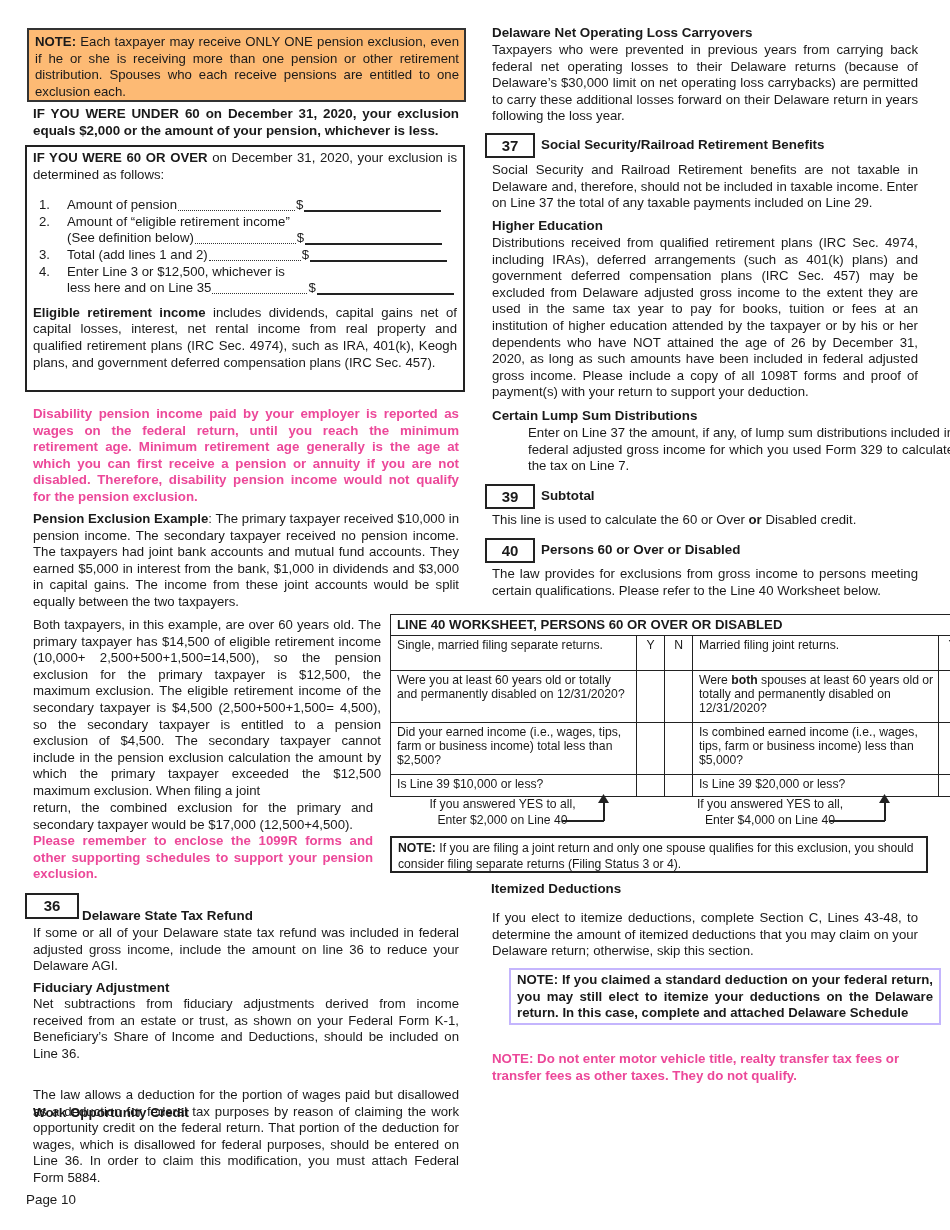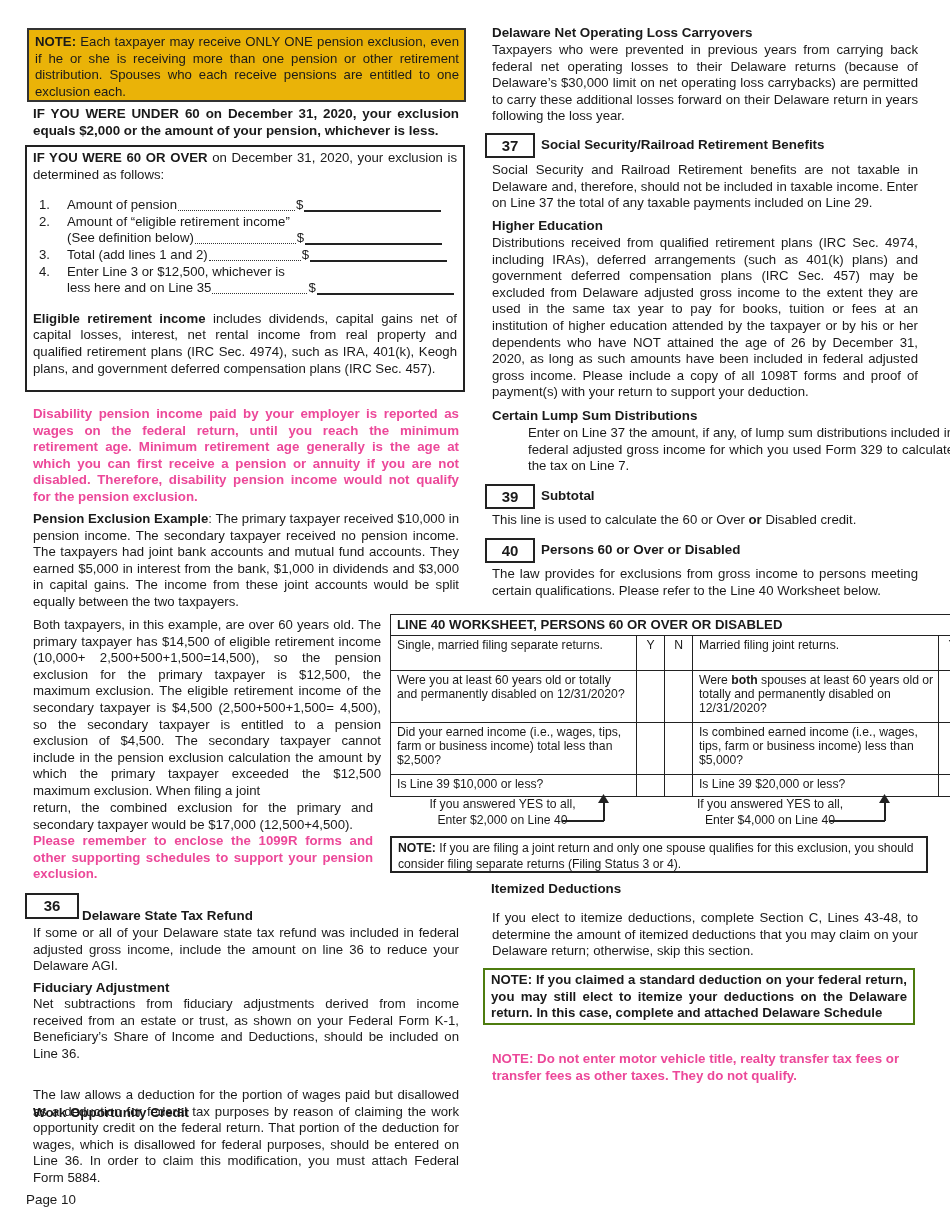--- a/index.html
+++ b/index.html
@@ -15,38 +15,38 @@
     .abs { position: absolute; }
     .just { text-align: justify; }
     .bold { font-weight: bold; }
     .red { color: #ec4899; font-weight: bold; }
     .heading { font-weight: bold; font-size: 13.4px; }
     p { margin: 0; }
 
     
     .note-gray {
       left: 27px; top: 28px; width: 439px; height: 74px;
-      background: #eab308;
+      background: #fdba74;
       border: 2px solid #333;
       padding: 4px 5px 3px 6px;
       line-height: 16.6px;
     }
     .under60 { left: 33px; top: 106px; width: 426px; font-weight: bold; font-size: 13.4px; line-height: 16.6px; }
     .over60-box {
       left: 25px; top: 145px; width: 440px; height: 247px;
       border: 2px solid #222;
       padding: 3px 6px 3px 6px;
     }
     .calc-list { margin-top: 14px; }
     .calc-row { display: flex; align-items: flex-end; height: 16.6px; white-space: nowrap; }
     .calc-num { width: 34px; padding-left: 6px; }
     .calc-text { display: flex; align-items: flex-end; }
     .dots { display: inline-block; border-bottom: 1.6px dotted #333; height: 12px; margin: 0 1px 3px 1px; }
     .dollar-line { display: inline-block; width: 137px; border-bottom: 2px solid #222; height: 13px; margin-bottom: 2px; margin-left: 1px; }
-    .eligible { margin-top: 14px; }
+    .eligible { margin-top: 8px; }
 
     .disability { left: 33px; top: 406px; width: 426px; line-height: 16.6px; font-size: 13.3px; }
     .example1 { left: 33px; top: 511px; width: 426px; }
     .example2 { left: 33px; top: 617px; width: 348px; }
     .example2-tail { left: 33px; top: 800px; width: 340px; }
 
     .linebox {
       border: 2px solid #222;
       background: #fff;
       font-weight: bold;
@@ -99,22 +99,22 @@
     .note-joint {
       left: 390px; top: 836px; width: 538px; height: 37px;
       border: 2px solid #222;
       padding: 3px 6px;
       font-size: 12.2px;
       line-height: 15.5px;
     }
     .item-h { left: 491px; top: 881px; }
     .item-text { left: 492px; top: 910px; width: 426px; }
     .note-std {
-      left: 483px; top: 968px; width: 432px; height: 57px;
-      border: 2px solid #4d7c0f;
+      left: 509px; top: 968px; width: 432px; height: 57px;
+      border: 2px solid #c4b5fd;
       padding: 2px 6px;
       font-weight: bold;
       font-size: 13.2px;
       line-height: 16.6px;
     }
     .note-motor { left: 492px; top: 1051px; width: 435px; font-size: 13.3px; }
   </style>
 </head>
 <body>
 

